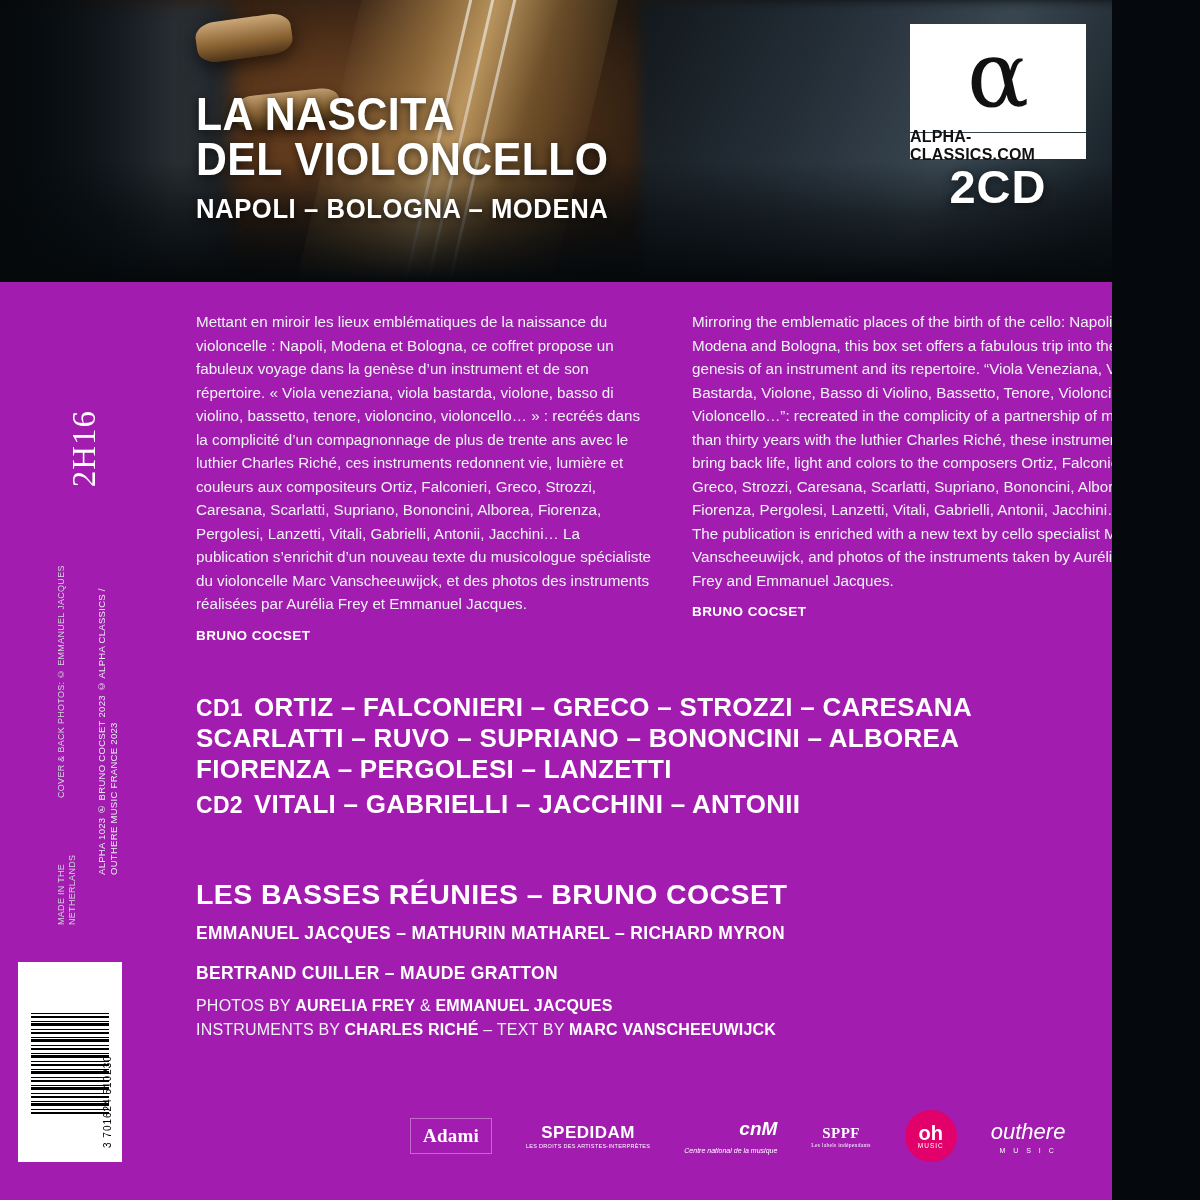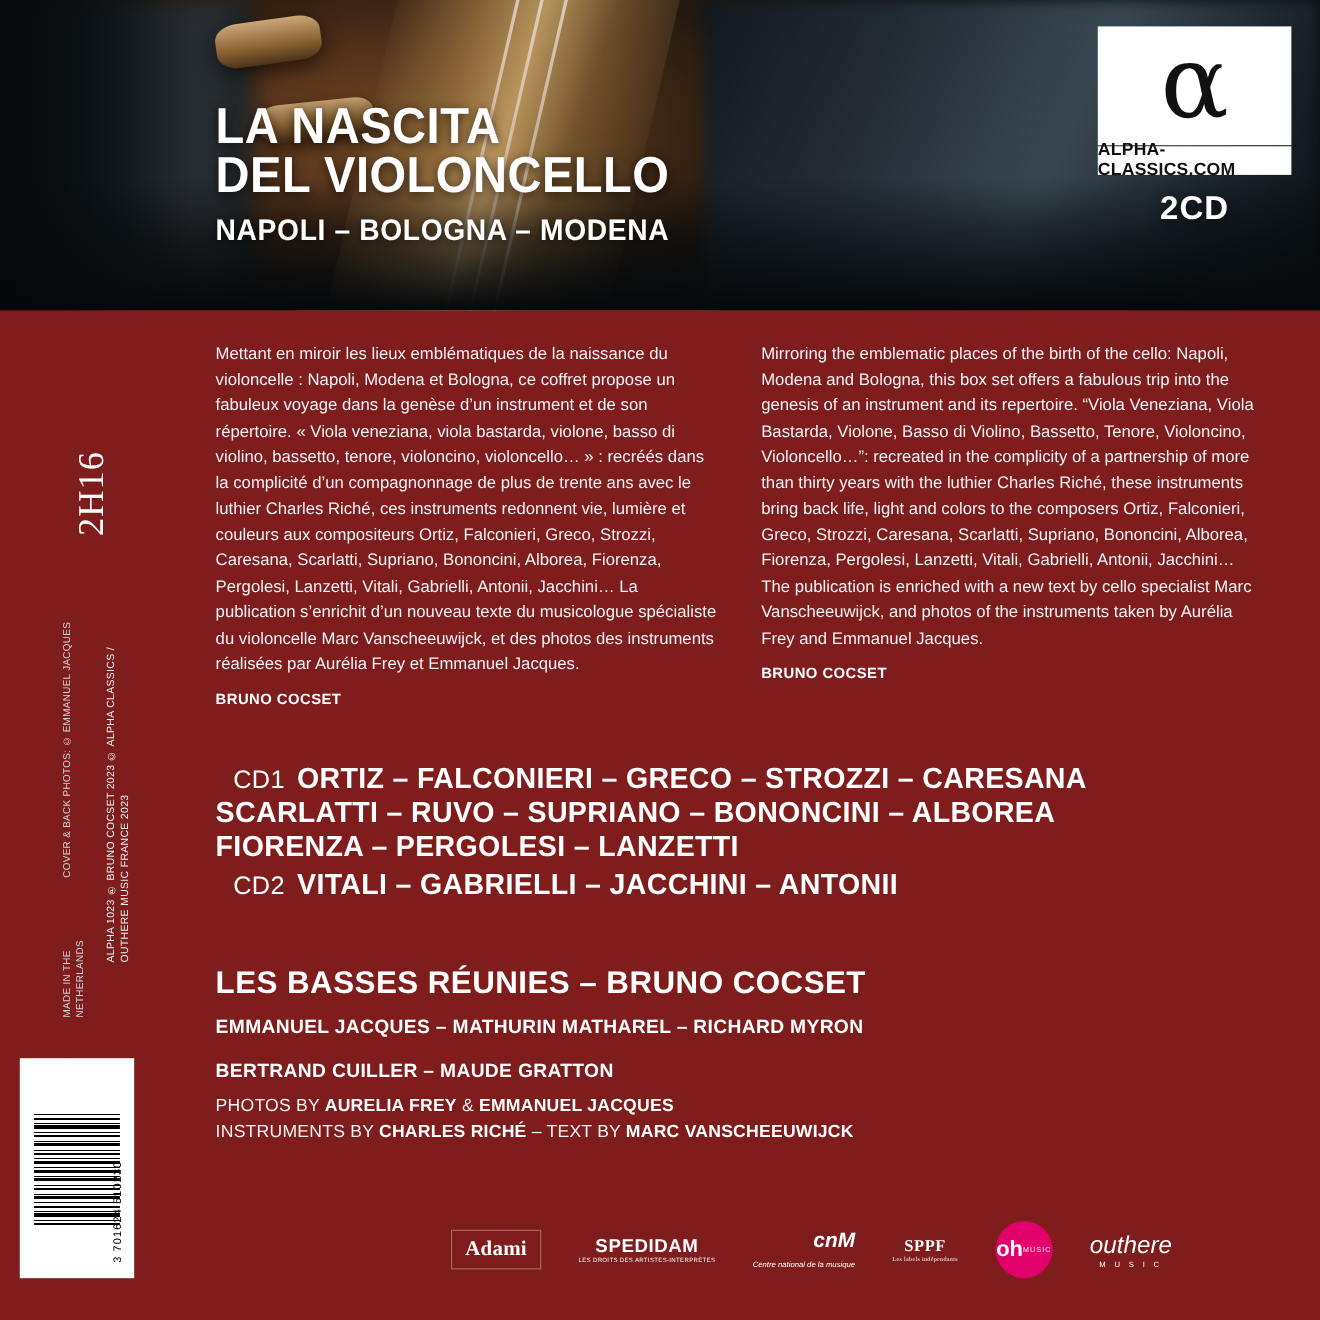--- a/index.html
+++ b/index.html
@@ -5,22 +5,22 @@
   html, body { margin:0; padding:0; }
   body {
     width:1200px; height:1200px;
     background:#05090d;
     font-family:"Liberation Sans", sans-serif;
     overflow:hidden;
     position:relative;
   }
   #page {
     position:absolute; inset:0;
-    width:1200px; height:1200px;
-    background:#7f1d1d;
+    width:1112px; height:1200px;
+    background:#a21caf;
     overflow:hidden;
   }
 
   
   .photo {
     position:absolute; left:0; top:0; width:1200px; height:282px;
     background:
       radial-gradient(ellipse 520px 240px at 330px 120px, rgba(120,72,34,0.95) 0%, rgba(74,42,18,0.9) 38%, rgba(26,18,12,0.92) 72%, rgba(10,12,14,0.95) 100%),
       linear-gradient(100deg, #0c1013 0%, #141b20 12%, #2b3136 23%, #57585a 33%, #7b6a52 42%, #8a6b44 50%, #6b4d2c 58%, #3a2a1a 68%, #1b2227 80%, #0a1014 100%);
     overflow:hidden;
@@ -100,21 +100,21 @@
     height:108px; background:#fff; color:#111;
     display:flex; align-items:center; justify-content:center;
     font-family:"DejaVu Serif", serif; font-size:92px; line-height:1;
     padding-bottom:6px; box-sizing:border-box;
   }
   .alpha-url {
     background:#fff; color:#111; height:26px; display:flex; align-items:center; justify-content:center;
     font-size:16px; font-weight:bold; letter-spacing:0.2px; margin-top:1px;
   }
   .cd-count {
-    color:#fff; font-weight:bold; font-size:30px; text-align:center; margin-top:14px;
+    color:#fff; font-weight:bold; font-size:47px; text-align:center; 
     letter-spacing:1px; text-shadow:0 2px 10px rgba(0,0,0,.6);
   }
 
   
   .side-code {
     position:absolute; left:66px; top:410px; z-index:6;
     color:#fff; font-size:33px; font-weight:normal; letter-spacing:1px;
     writing-mode:vertical-rl; transform:rotate(180deg);
     font-family:"Liberation Serif", serif;
   }
@@ -134,22 +134,22 @@
   
   .cols { position:absolute; left:196px; top:310px; width:956px; display:flex; gap:38px; z-index:5; }
   .col { width:458px; color:#eef2f4; font-size:15.2px; line-height:23.5px; }
   .col p { margin:0; }
   .signature { margin-top:8px; font-weight:bold; font-size:13.5px; letter-spacing:.4px; color:#fff; }
 
   
   .cdlist { position:absolute; left:196px; top:692px; width:960px; z-index:5; }
   .cdrow { display:flex; align-items:baseline; }
   .cdlabel {
-    color:#fff; font-weight:normal; font-size:23px; letter-spacing:.3px;
-    width:58px; flex:0 0 58px;margin-left:16px;
+    color:#fff; font-weight:bold; font-size:23px; letter-spacing:.3px;
+    width:58px; flex:0 0 58px;
   }
   .cdnames {
     color:#fff; font-weight:bold; font-size:26.5px; line-height:31px; letter-spacing:.3px;
     transform:scaleX(0.98); transform-origin:left top;
   }
   .cdnames.cont { margin-left:0; }
 
   .performers { position:absolute; left:196px; top:878px; z-index:5; }
   .ensemble {
     color:#fff; font-weight:bold; font-size:28.5px; letter-spacing:.4px;
@@ -179,21 +179,21 @@
     left:84px; top:16px; height:170px;
   }
 
   
   .logos { position:absolute; left:410px; top:1098px; width:720px; height:76px; display:flex; align-items:center; gap:34px; z-index:6; }
   .logo { color:#fff; display:flex; flex-direction:column; align-items:center; justify-content:center; }
   .logo .l1 { font-weight:bold; font-size:19px; letter-spacing:.2px; }
   .logo-adami { border:1px solid rgba(255,255,255,.35); padding:6px 12px; }
   .oh-circle {
     width:52px; height:52px; border-radius:50%; background:#e2006a; color:#fff;
-    display:flex; flex-direction:row; align-items:center; justify-content:center;
+    display:flex; flex-direction:column; align-items:center; justify-content:center;
   }
   .oh-circle .oh1 { font-weight:bold; font-size:20px; line-height:18px; }
   .oh-circle .oh2 { font-size:6.5px; letter-spacing:1px; }
   .outhere .o1 { font-family:Liberation Sans, sans-serif; font-size:22px; font-style:italic; }
   .outhere .o2 { font-size:7px; letter-spacing:3px; margin-top:2px; }
   .cnm { display:flex; align-items:flex-end; gap:6px;font-style:italic; }
   .cnm .mark { font-weight:bold; font-size:19px; }
   .cnm .txt { font-size:7px; line-height:9px; }
   .sppf { display:flex; flex-direction:column; align-items:center;font-family:Liberation Serif, serif; }
   .sppf .s1 { font-weight:bold; font-size:15px; letter-spacing:.5px; }

